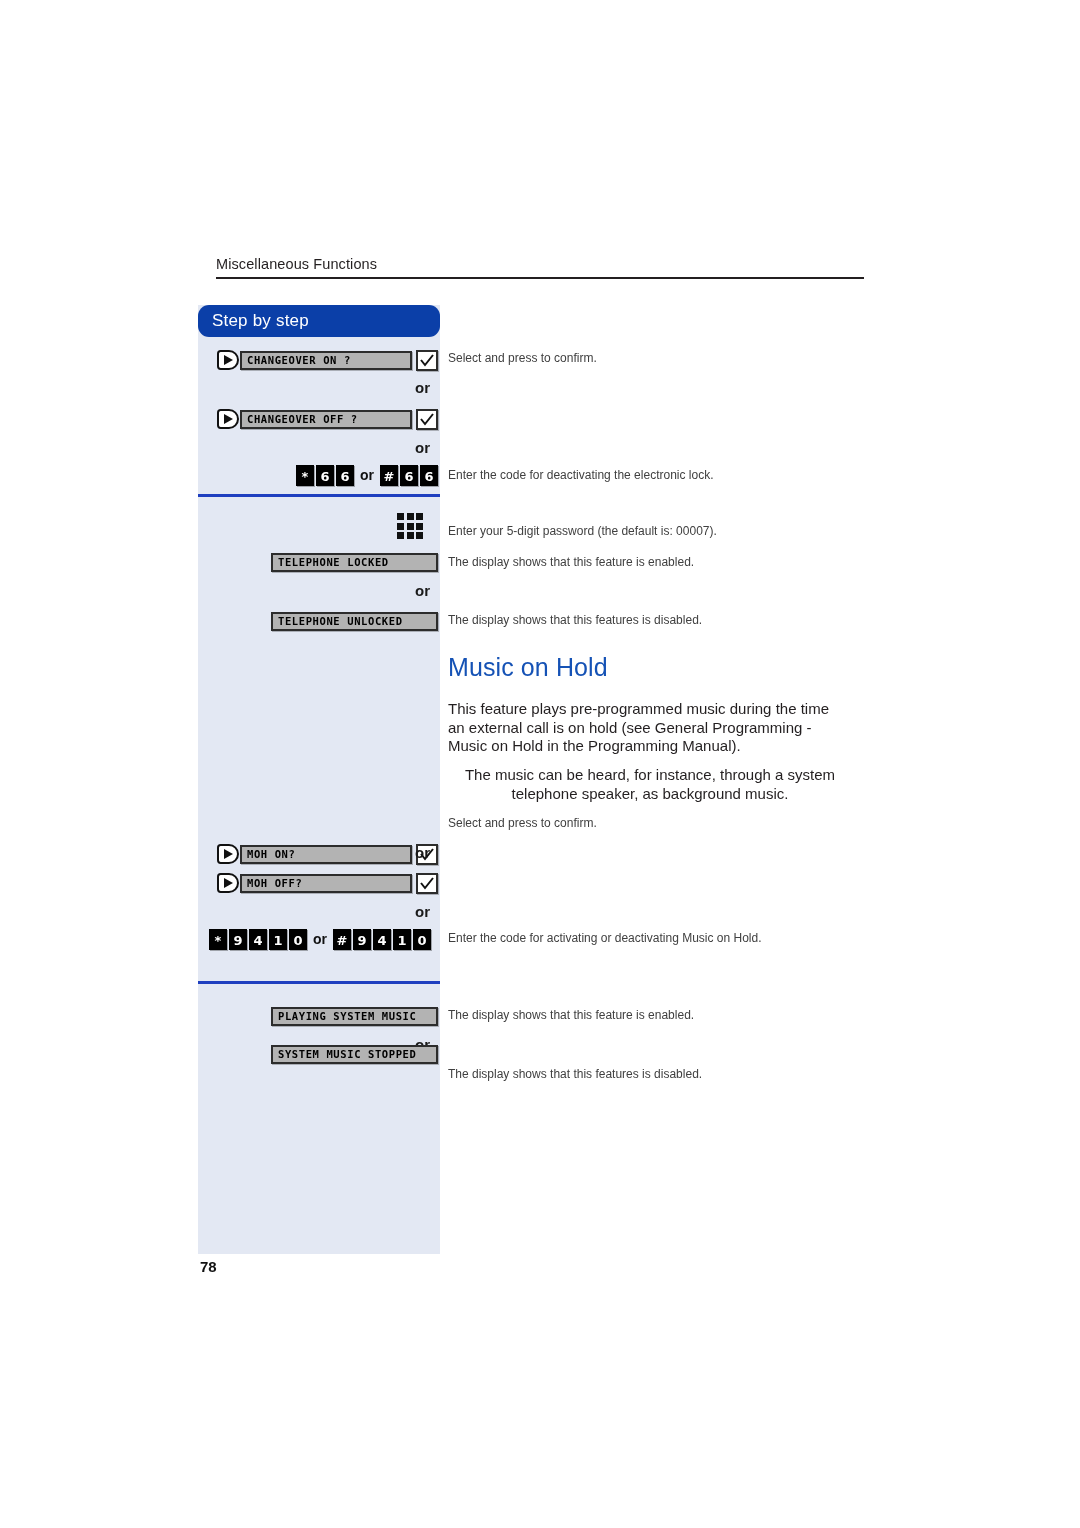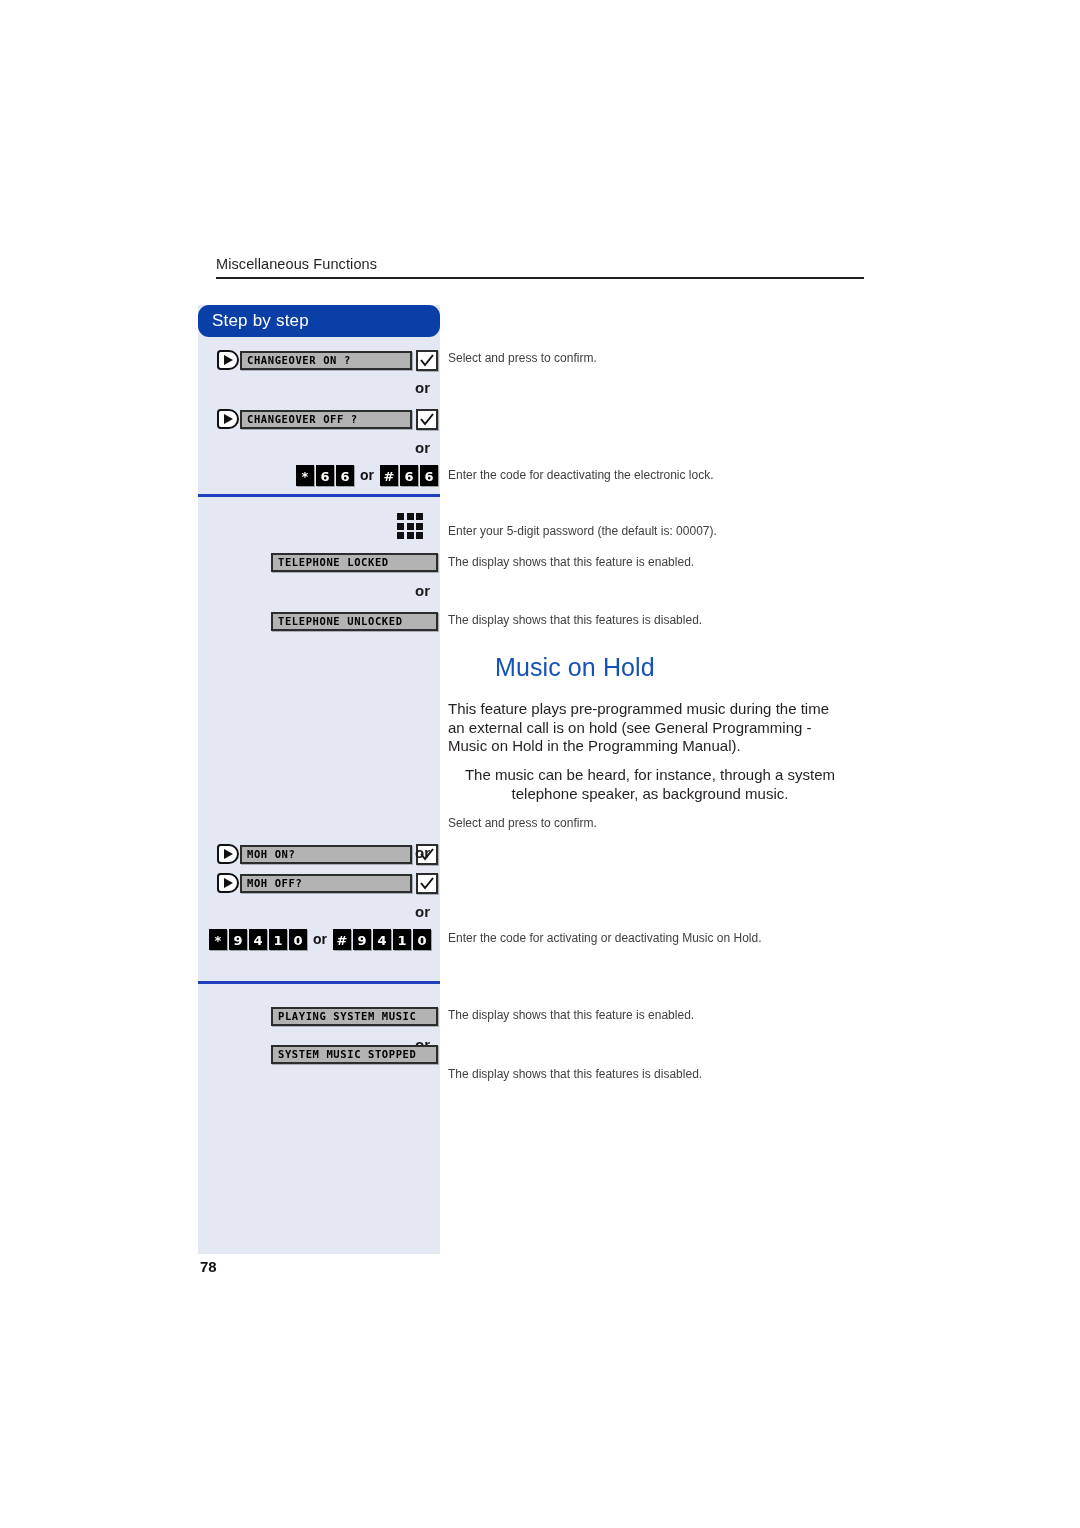--- a/index.html
+++ b/index.html
@@ -197,21 +197,20 @@
     color: #404040;
     width: 400px;
   }
   .ctext.w-wide { width: 405px; }
   #moh-title {
     position: absolute;
     font-size: 25px;
     color: #1552b5;
     letter-spacing: 0.1px;
     white-space: nowrap;
-    margin-left: 47px;
   }
   .para {
     position: absolute;
     font-size: 15px;
     line-height: 18.5px;
     color: #231f20;
     width: 400px;
   }
 
   

